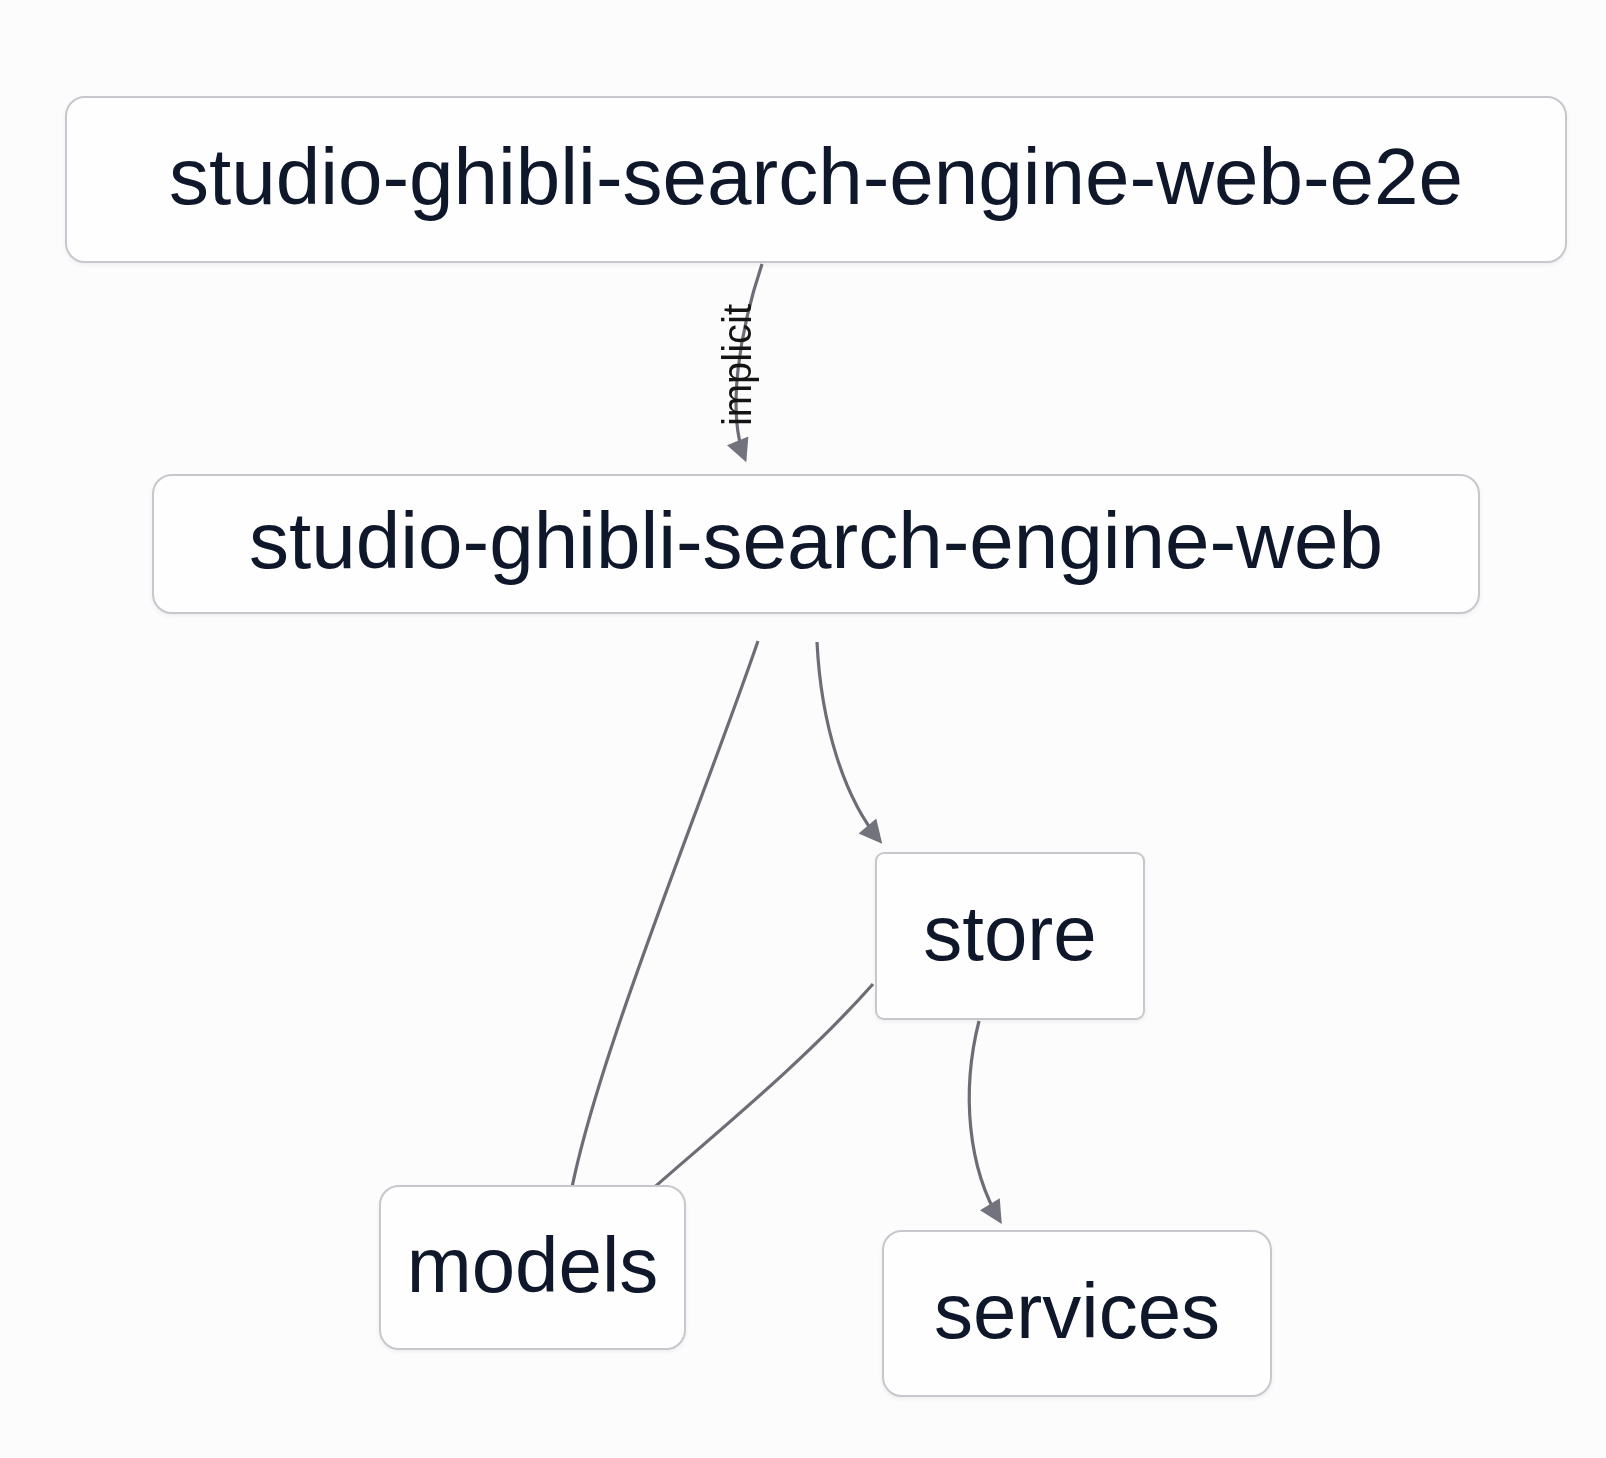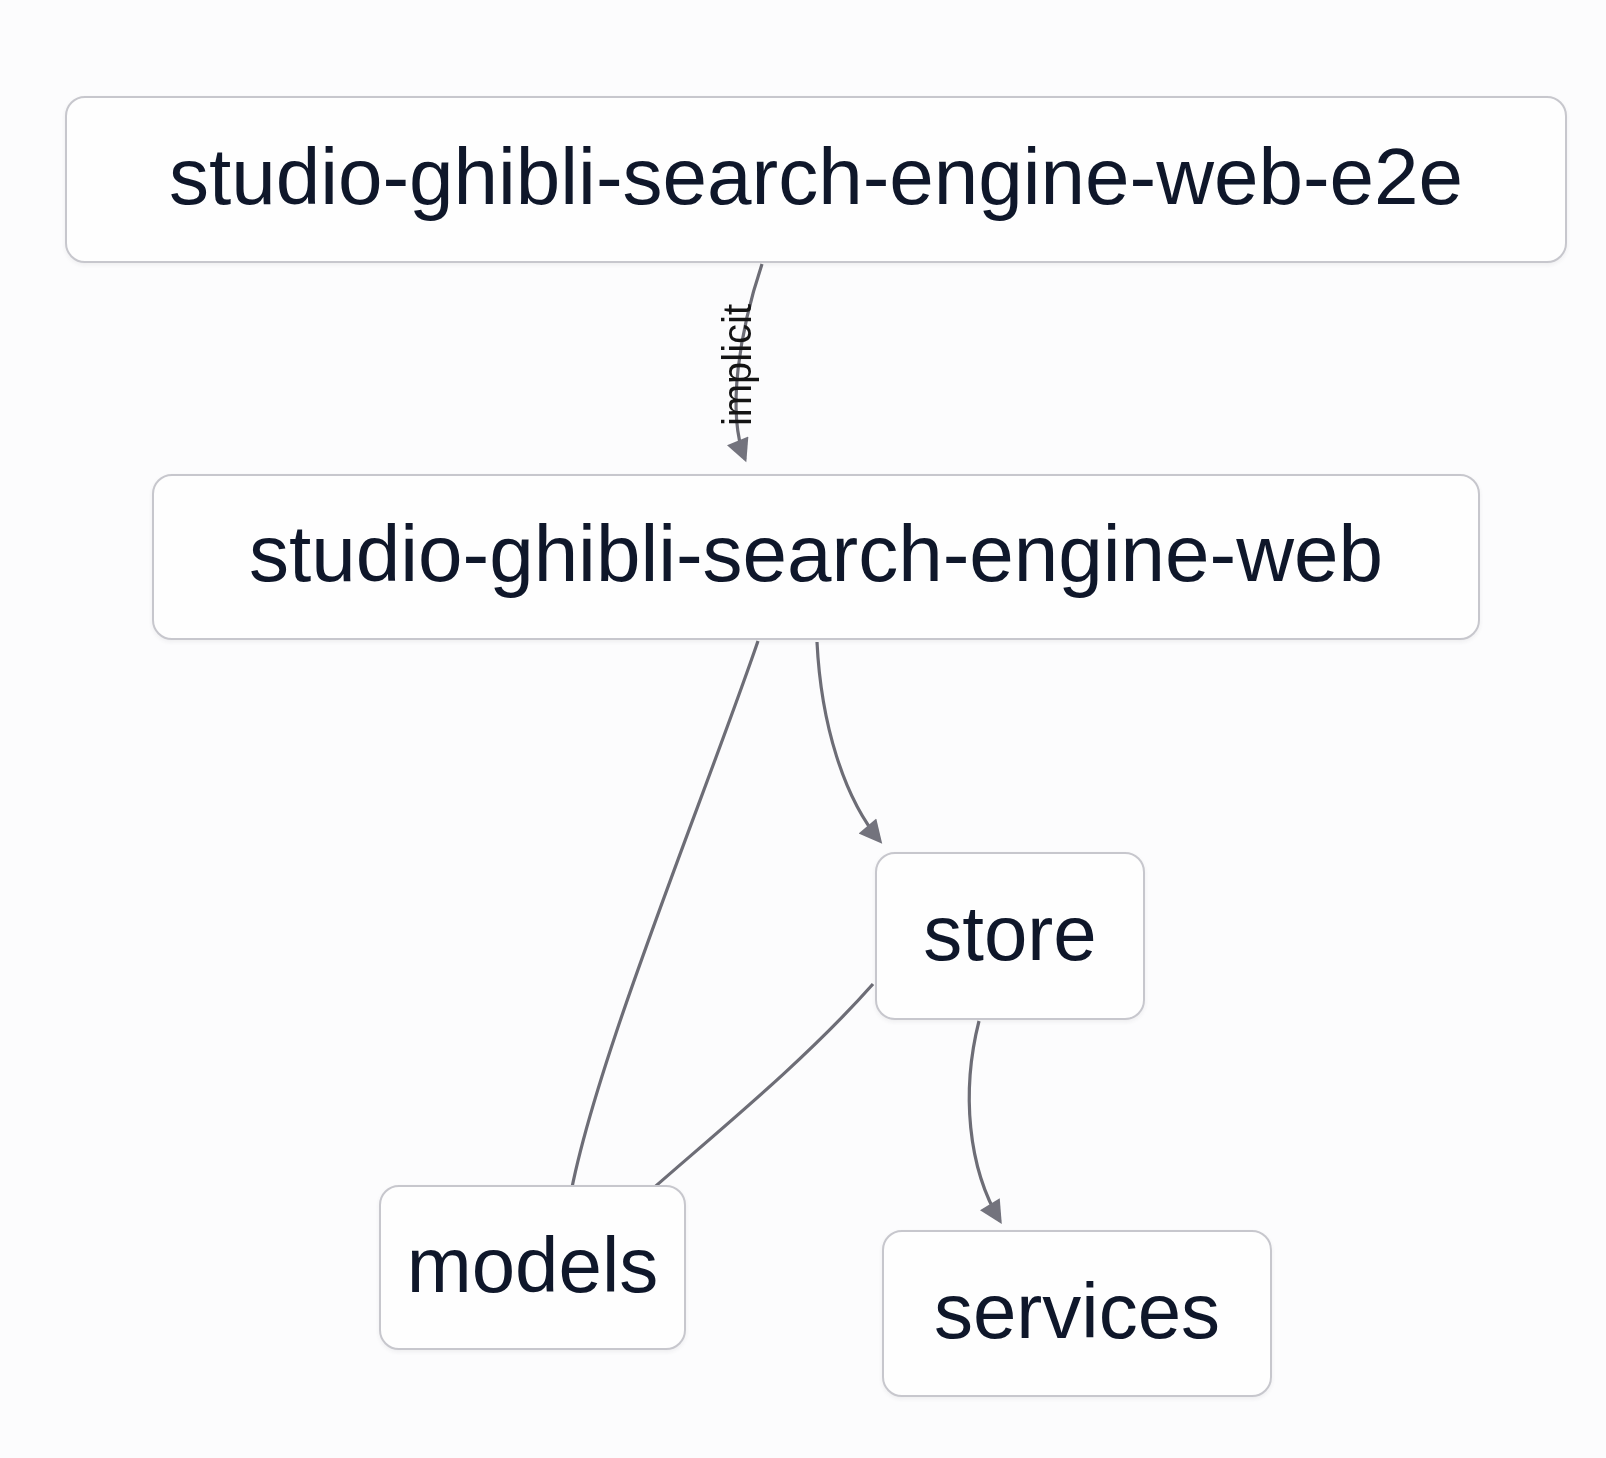--- a/index.html
+++ b/index.html
@@ -82,25 +82,25 @@
 
   <path class="edge-path" marker-end="url(#arrow)" d="M 873,984 C 795,1072 692,1152 622,1216"></path>
 
   <path class="edge-path" marker-end="url(#arrow)" d="M 979,1021 C 961,1092 968,1168 1000,1221"></path>
 </svg>
 
 <div class="node node-e2e" style="left:65px; top:96px; width:1502px; height:167px;">
   <span class="node-label">studio-ghibli-search-engine-web-e2e</span>
 </div>
 
-<div class="node node-web" style="left:152px; top:474px; width:1328px; height:166px;">
+<div class="node node-web" style="left:152px; top:474px; width:1328px; height:140px;">
   <span class="node-label">studio-ghibli-search-engine-web</span>
 </div>
 
-<div class="node node-store" style="left:875px; top:852px; width:270px; height:168px;">
+<div class="node node-store" style="left:875px; top:852px; width:270px; height:168px;border-radius:9px;">
   <span class="node-label">store</span>
 </div>
 
 <div class="node node-models" style="left:379px; top:1185px; width:307px; height:165px;">
   <span class="node-label">models</span>
 </div>
 
 <div class="node node-services" style="left:882px; top:1230px; width:390px; height:167px;justify-content:center;">
   <span class="node-label">services</span>
 </div>

